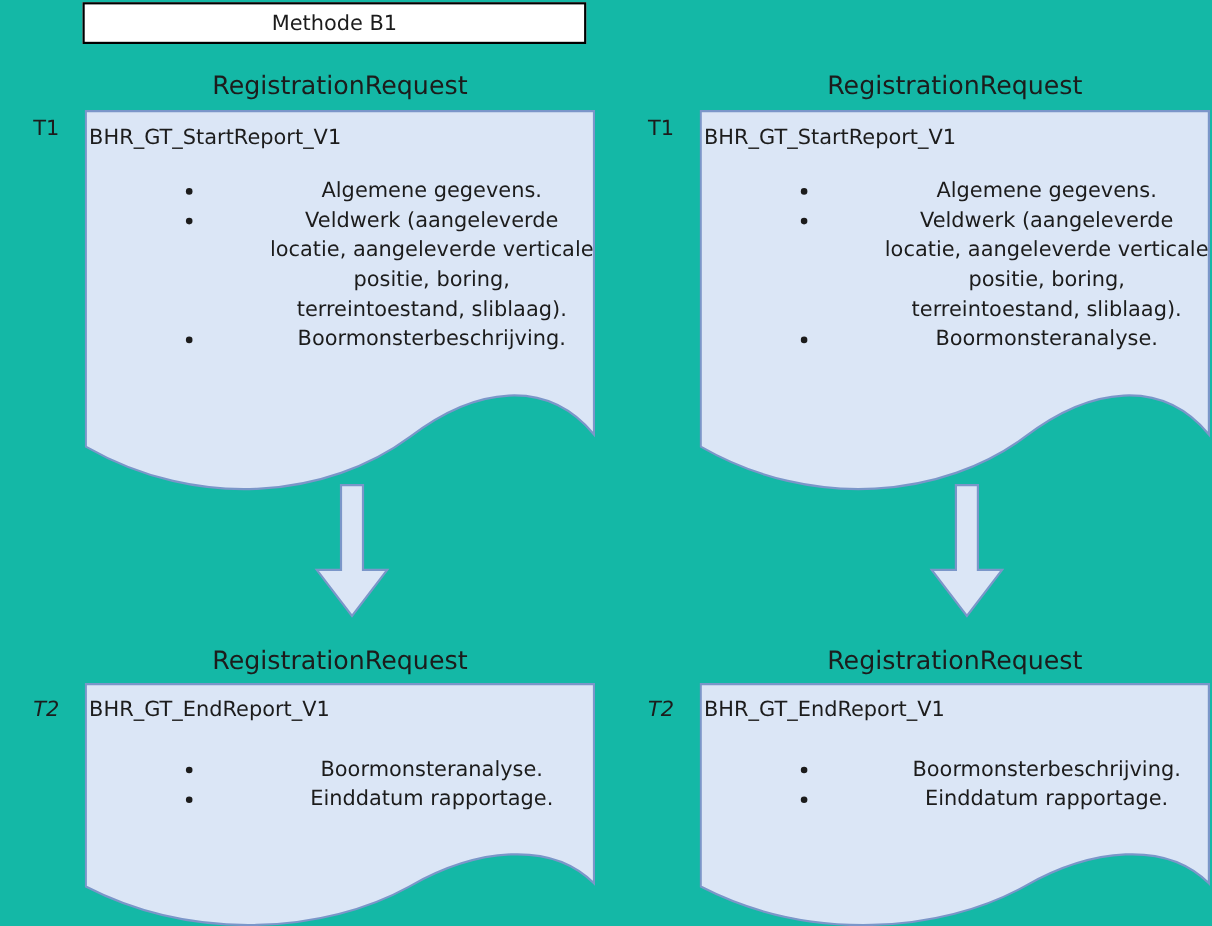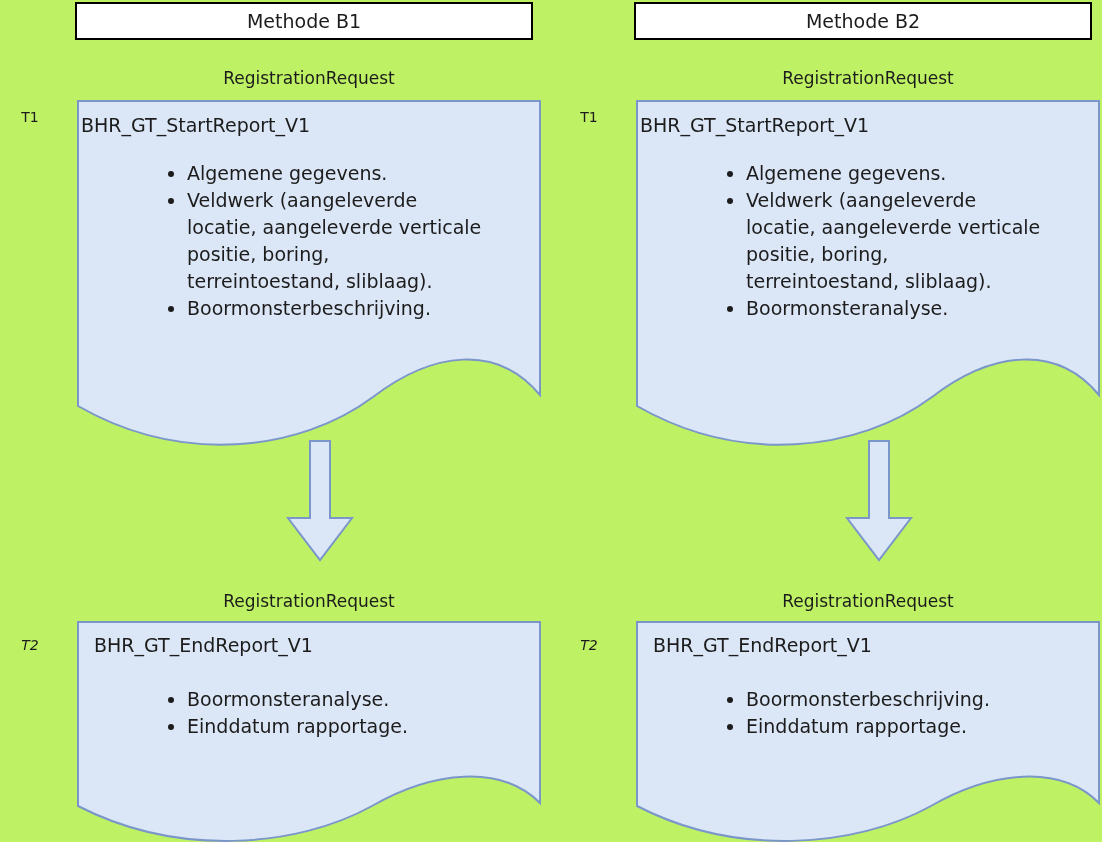--- a/index.html
+++ b/index.html
@@ -1,57 +1,57 @@
 <!DOCTYPE html>
 <html><head>
 <meta charset="utf-8">
 <style>
   html,body { margin:0; padding:0; background:#ffffff; }
   #stage {
     position:relative; width:1102px; height:842px; overflow:hidden;
-    background:#bef264; color:#1c1c1c;
+    background:#14b8a6; color:#1c1c1c;
     font-family:"DejaVu Sans","Liberation Sans",sans-serif;
   }
   .col { position:absolute; top:0; width:551px; height:842px; }
   .col-left  { left:0; }
   .col-right { left:559px; }
 
   .hdr-box {
     position:absolute; left:75px; top:2px; width:454px; height:34px;
     background:#ffffff; border:2px solid #000000;
     display:flex; align-items:center; justify-content:center;
     font-size:19px;
   }
   .reg-label {
     position:absolute; left:77px; width:464px; text-align:center;
-    font-size:17px; line-height:24px;
+    font-size:23px; line-height:24px;
   }
   .reg-top    { top:66px; }
   .reg-bottom { top:589px; }
 
   .time-tag {
-    position:absolute; left:6px; width:48px; text-align:center;
-    font-size:14px; line-height:24px;
+    position:absolute; left:18px; width:48px; text-align:center;
+    font-size:19px; line-height:24px;
   }
   .tag-top    { top:105px; }
   .tag-bottom { top:633px;font-style:italic; }
 
   .doc-svg { position:absolute; left:77px; display:block; }
   .doc-top-svg    { top:100px; }
   .doc-bottom-svg { top:621px; }
   .doc-path { fill:#dbe6f6; stroke:#7b96c9; stroke-width:2; }
 
   .doc-title {
     position:absolute; left:81px; font-size:19px; line-height:24px;
     white-space:nowrap;
   }
   .title-top    { top:113px; }
-  .title-bottom { top:633px;margin-left:13px; }
+  .title-bottom { top:633px; }
 
-  .doc-list { position:absolute; left:77px; width:527px; box-sizing:border-box; }
+  .doc-list { position:absolute; left:77px; width:527px; box-sizing:border-box;text-align:center; }
   .list-top    { top:100px; }
   .list-bottom { top:621px; }
   .doc-list ul { margin:0; padding:0 6px 0 110px; }
   .list-top ul    { margin-top:60px; }
   .list-bottom ul { margin-top:65px; }
   .doc-list li {
     font-size:19px; line-height:27px; white-space:pre-line;
     color:#1c1c1c;
   }
 
@@ -103,23 +103,20 @@
     <div class="doc-list list-bottom">
       <ul>
         <li>Boormonsteranalyse.</li>
         <li>Einddatum rapportage.</li>
       </ul>
     </div>
   </div>
 
   <div class="col col-right">
 
-    <div class="hdr-box">
-      <span>Methode B2</span>
-    </div>
 
     <div class="reg-label reg-top">RegistrationRequest</div>
 
     <div class="time-tag tag-top">T1</div>
 
     <svg class="doc-svg doc-top-svg" width="464" height="368" viewBox="0 0 464 368">
       <path class="doc-path" d="M1 1 H463 V295 C420 243 355 252 296 297 C222 352 104 365 1 306 Z"></path>
     </svg>
     <div class="doc-title title-top">BHR_GT_StartReport_V1</div>
     <div class="doc-list list-top">

